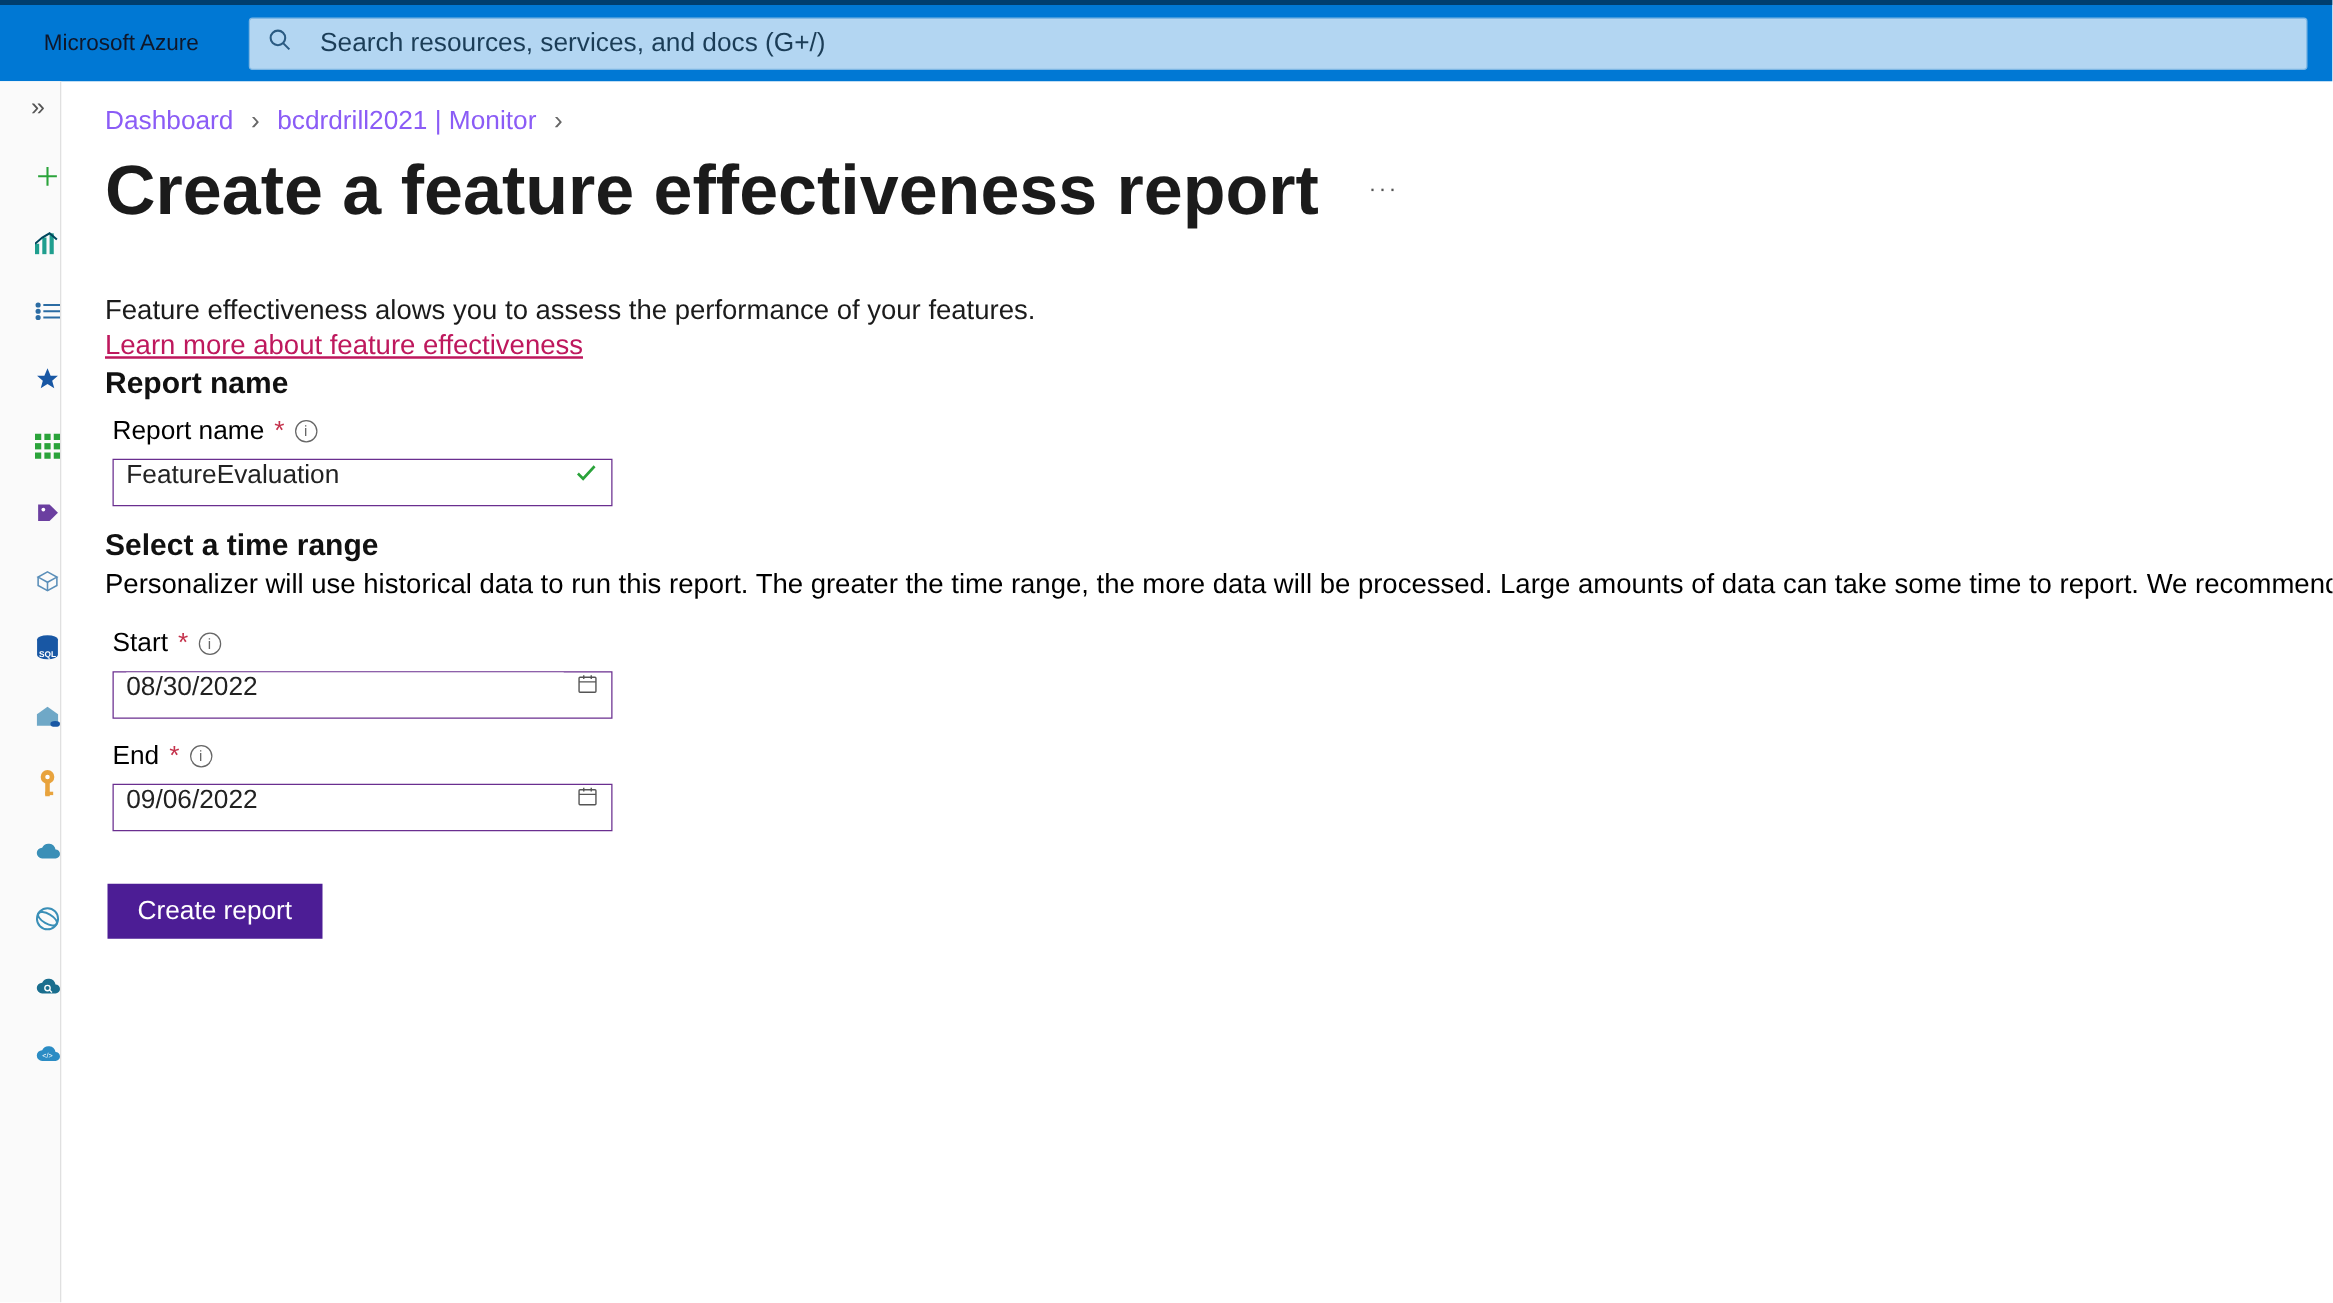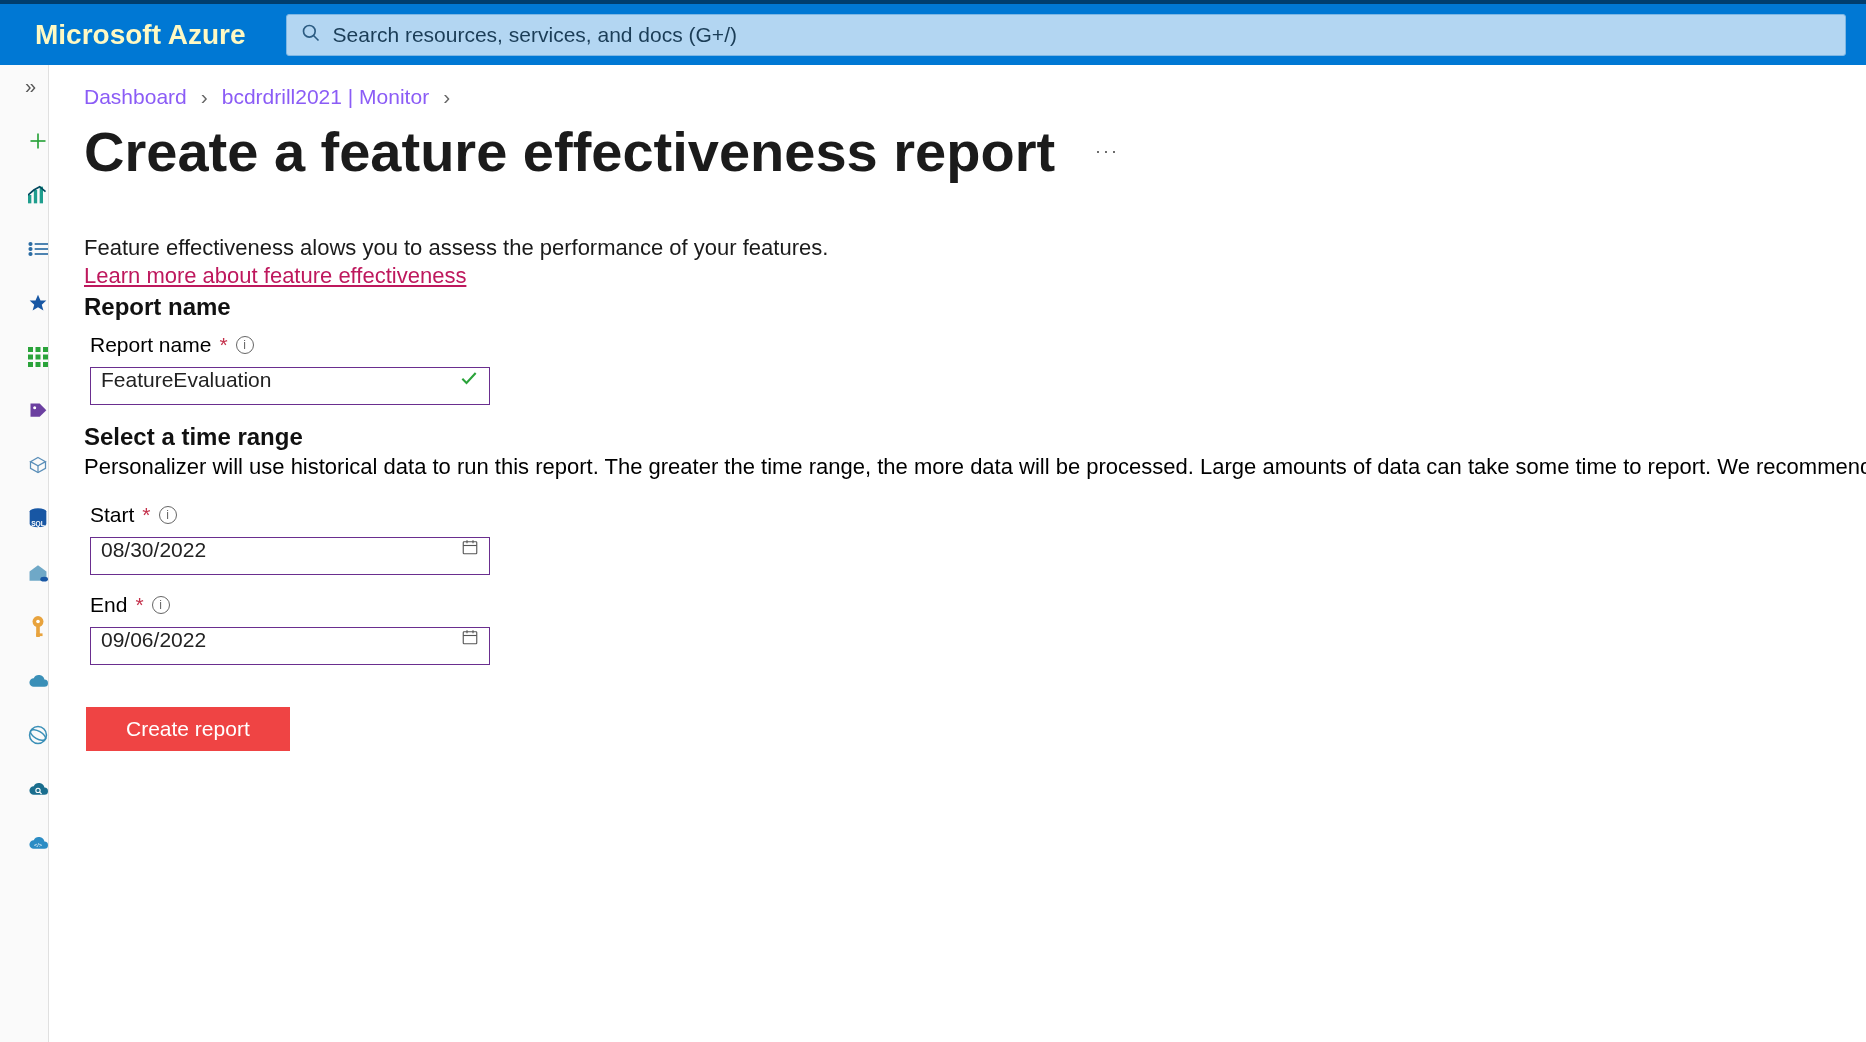--- a/index.html
+++ b/index.html
@@ -8,35 +8,35 @@
     .topbar {
       height: 65px;
       background: #0078d4;
       border-top: 4px solid #003e6e;
       display: flex;
       align-items: center;
       padding: 0 20px 0 35px;
       gap: 40px;
     }
     .brand {
-      color: #fef9c3;
-      font-size: 28px;
-      font-weight: 700;
+      color: #0f172a;
+      font-size: 18px;
+      font-weight: 400;
       white-space: nowrap;
     }
     .search-wrap {
       flex: 1;
       height: 42px;
       background: #b3d6f2;
       border: 1px solid #7eb7e4;
       border-radius: 3px;
       display: flex;
       align-items: center;
       padding: 0 14px;
-      gap: 12px;
+      gap: 22px;
     }
     .search-wrap svg { fill: none; stroke: #2b5b82; stroke-width: 2; }
     .search-input {
       flex: 1;
       border: none;
       outline: none;
       background: transparent;
       font-size: 21px;
       color: #1b3d57;
     }
@@ -163,25 +163,25 @@
     .time-desc {
       font-size: 22px;
       margin-top: 2px;
       line-height: 1.3;
       white-space: nowrap;
     }
 
     .primary-btn {
       margin-top: 42px;
       margin-left: 2px;
-      background: #ef4444;
+      background: #4c1d95;
       color: #fff;
       border: none;
       font-size: 21px;
-      padding: 10px 40px;
+      padding: 10px 24px;
       cursor: pointer;
     }
   </style>
 </head>
 <body>
 
 <div class="topbar">
   <div class="brand">Microsoft Azure</div>
   <div class="search-wrap">
     <span>

